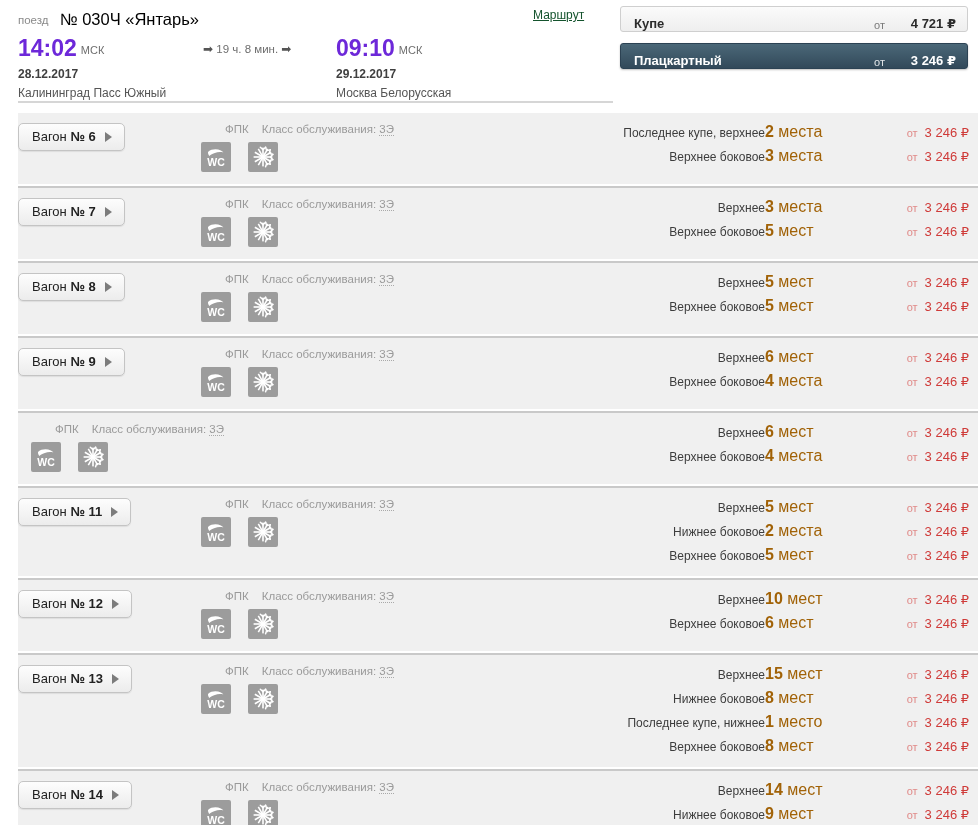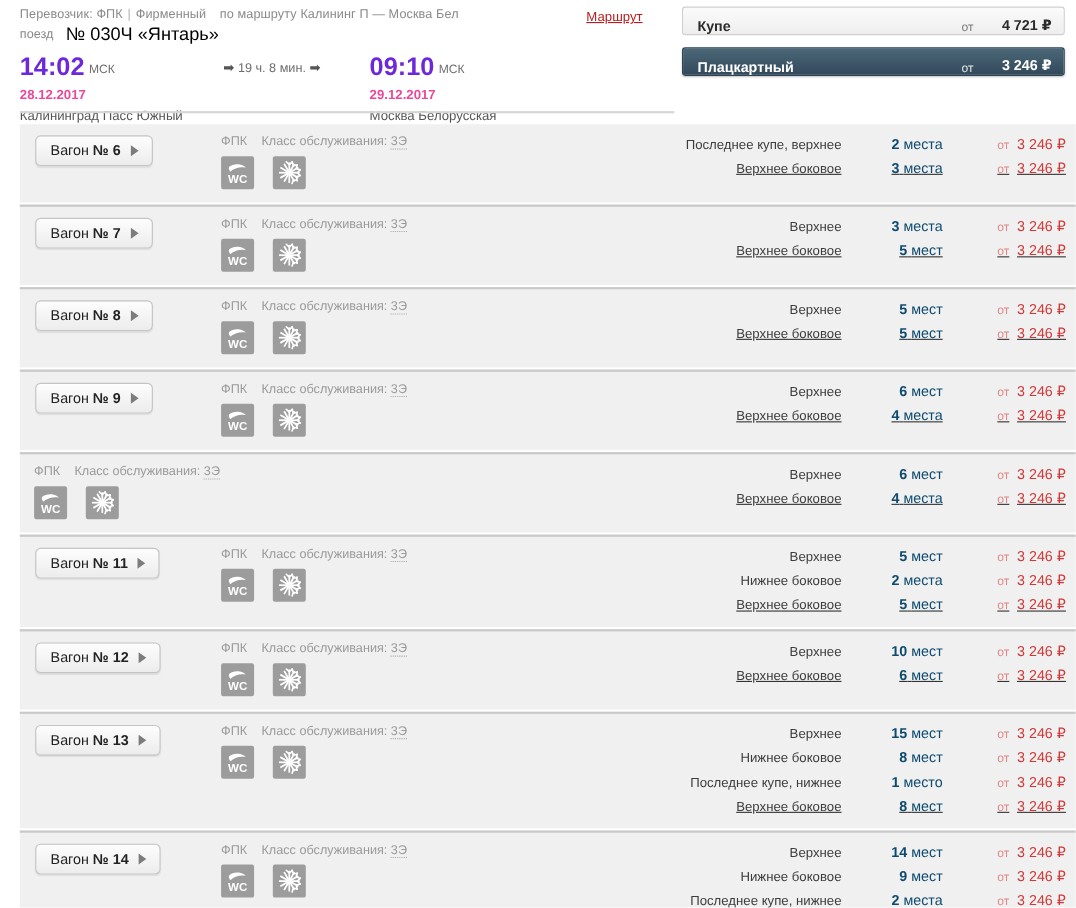--- a/index.html
+++ b/index.html
@@ -13,33 +13,33 @@
   }
   .page{position:relative;width:978px;height:825px;}
 
   
   .header{position:relative;padding:7px 0 0 18px;height:100px;box-sizing:border-box;}
   .carrier-line{font-size:11.5px;color:#8a8a8a;letter-spacing:0.1px;white-space:nowrap;}
   .carrier-line .sep{color:#b0b0b0;padding:0 1px;}
   .carrier-line .route-of{margin-left:9px;}
   .route-link{
     position:absolute;left:533px;top:8px;
-    font-size:12px;color:#b91c1c;text-decoration:underline;cursor:pointer;
+    font-size:12px;color:#14532d;text-decoration:underline;cursor:pointer;
   }
   .train-line{margin-top:3px;white-space:nowrap;}
   .train-line .poezd{font-size:11.5px;color:#8a8a8a;vertical-align:middle;}
   .train-line .tname{font-size:16.5px;font-weight:normal;color:#000000;vertical-align:middle;margin-left:8px;}
 
   .times{position:relative;margin-top:8px;height:55px;}
   .tblock{position:absolute;top:0;}
   .tblock.dep{left:0;}
   .tblock.arr{left:318px;}
   .tbig{font-size:23px;font-weight:bold;color:#6d28d9;line-height:1;display:inline-block;}
   .tzone{font-size:11px;color:#6e6e6e;margin-left:4px;vertical-align:2px;}
-  .tdate{font-size:12px;font-weight:bold;color:#ec4899;margin-top:7px;}
+  .tdate{font-size:12px;font-weight:bold;color:#404040;margin-top:7px;}
   .tstation{font-size:12px;color:#555;margin-top:5px;white-space:nowrap;}
   .duration{position:absolute;left:185px;top:5px;font-size:11.5px;color:#6e6e6e;white-space:nowrap;}
   .duration .arw{color:#555;font-size:12px;}
   .hdr-rule{position:absolute;left:18px;top:101px;width:595px;height:2px;background:#d6d6d6;}
 
   
   .tabs{position:absolute;left:620px;top:6px;width:348px;}
   .tab{
     position:relative;box-sizing:border-box;height:26px;
     display:flex;align-items:flex-end;
@@ -65,69 +65,63 @@
   .row{
     position:relative;margin-left:18px;width:960px;
     background:#f0f0f0;
     border-top:2px solid #c9c9c9;
     box-sizing:border-box;
     display:flex;align-items:flex-start;
     padding:10px 0 12px 0;
     margin-bottom:2px;
   }
   .row:first-child{border-top:none;}
-  .col-btn{width:170px;flex:none;padding-left:14px;box-sizing:border-box;text-decoration:underline;}
+  .col-btn{width:170px;flex:none;box-sizing:border-box;text-decoration:underline;}
   .wagon-btn{
     display:inline-flex;align-items:center;gap:9px;
     background:linear-gradient(to bottom,#fdfdfd 0%,#ececec 100%);
     border:1px solid #c4c4c4;border-radius:5px;
     padding:5px 12px 6px 13px;
     box-shadow:0 1px 1px rgba(0,0,0,.08);
     cursor:pointer;white-space:nowrap;
   }
   .wagon-btn .wlabel{font-size:13px;color:#222;}
   .wagon-btn .wlabel b{font-weight:bold;}
   .wagon-btn .wcaret{
     width:0;height:0;border-left:7px solid #7c7c7c;
     border-top:5px solid transparent;border-bottom:5px solid transparent;
   }
 
   .col-info{width:420px;flex:none;padding-left:13px;box-sizing:border-box;}
   .info-line{font-size:11.5px;color:#9a9a9a;white-space:nowrap;}
-  .info-line .op{margin-right:13px;}
+  .info-line .op{margin-right:13px;margin-left:24px;}
   .info-line .cls{border-bottom:1px dotted #a9a9a9;cursor:pointer;}
   .amenities{margin-top:7px;display:flex;gap:17px;}
   .amen{
     width:30px;height:30px;background:#9c9c9c;border-radius:2px;
     display:flex;align-items:center;justify-content:center;position:relative;
   }
   .amen svg{display:block;}
 
   .col-seats{flex:1;padding-right:9px;box-sizing:border-box;}
   .seat-row{display:flex;align-items:baseline;justify-content:flex-end;margin-bottom:6px;}
-  .seat-row:last-child{margin-bottom:0;text-decoration:underline;}
+  .seat-row:last-child{margin-bottom:0;}
   .seat-name{font-size:12px;color:#3d3d3d;text-align:right;white-space:nowrap;}
-  .seat-count{width:92px;text-align:right;font-size:13px;color:#0c4a6e;white-space:nowrap;}
+  .seat-count{width:92px;font-size:16px;color:#a16207;white-space:nowrap;}
   .seat-count b{font-weight:bold;}
   .seat-price{width:112px;text-align:right;white-space:nowrap;}
   .seat-price .ot{font-size:11px;color:#e08a88;margin-right:7px;}
   .seat-price .pv{font-size:13px;color:#cf3a38;}
 </style>
 </head>
 <body>
 
 <div class="page">
 
   <div class="header">
-    <div class="carrier-line">
-      <span>Перевозчик: ФПК</span>
-      <span class="sep">|</span>
-      <span>Фирменный</span>
-      <span class="route-of">по маршруту Калининг П — Москва Бел</span>
-    </div>
     <a class="route-link">Маршрут</a>
 
     <div class="train-line">
       <span class="poezd">поезд</span>
       <span class="tname">№ 030Ч «Янтарь»</span>
     </div>
 
     <div class="times">
       <div class="tblock dep">
         <div>

